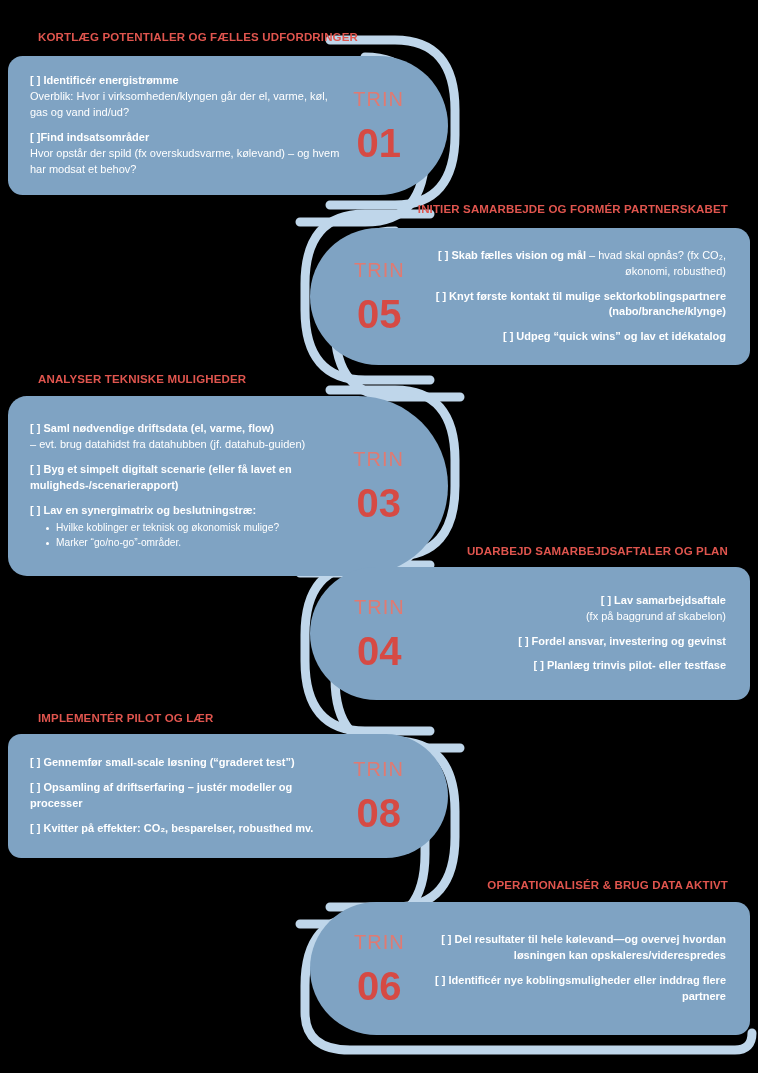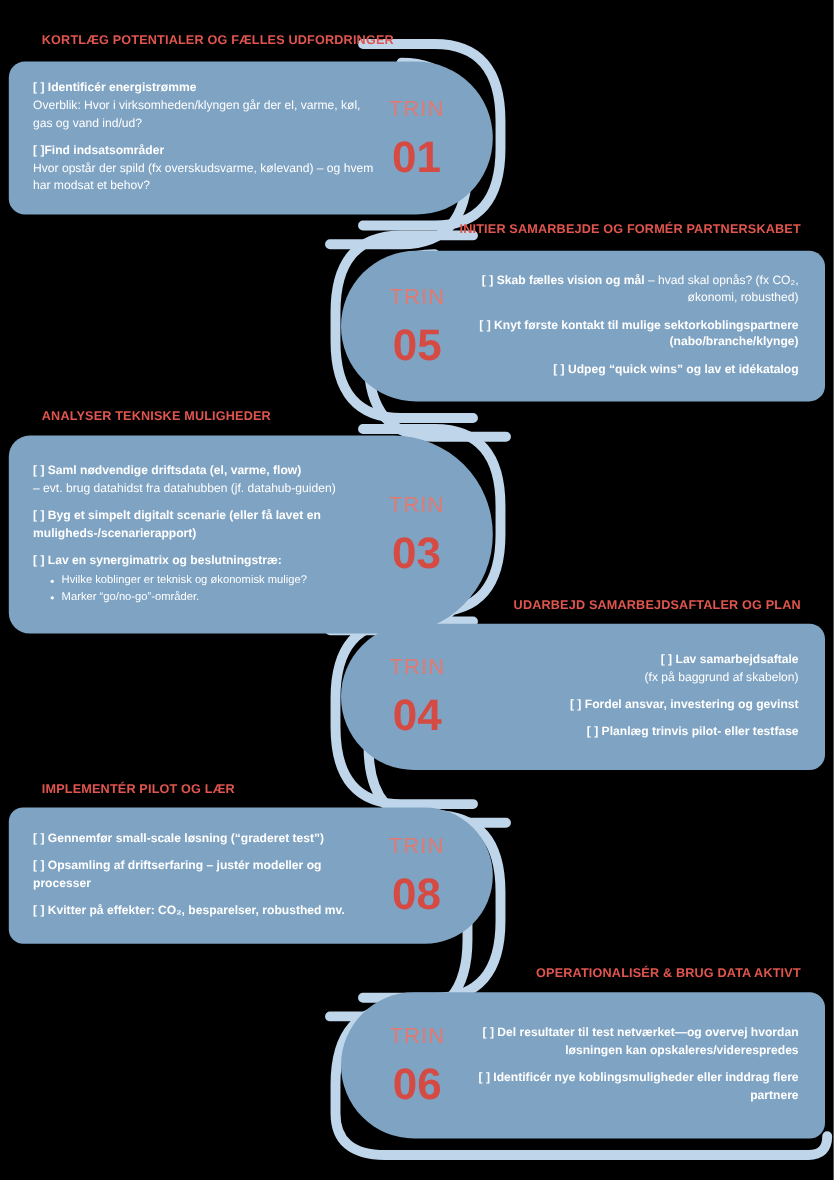--- a/index.html
+++ b/index.html
@@ -268,21 +268,21 @@
   </div>
 
   <div class="step-heading" style="right:30px; top:879px;">OPERATIONALISÉR &amp; BRUG DATA AKTIVT</div>
   <div class="panel right" style="left:310px; top:902px; width:440px; height:133px;">
     <div class="trin">
       <span class="trin-word">TRIN</span>
       <span class="trin-num">06</span>
     </div>
     <div class="panel-body">
       <div class="item">
-        <span class="item-main">[ ] Del resultater til test netværket—og overvej hvordan løsningen kan opskaleres/viderespredes</span>
+        <span class="item-main">[ ] Del resultater til hele kølevand—og overvej hvordan løsningen kan opskaleres/viderespredes</span>
       </div>
       <div class="item">
         <span class="item-main">[ ] Identificér nye koblingsmuligheder eller inddrag flere partnere</span>
       </div>
     </div>
   </div>
 
 </div>
 
 </body></html>

